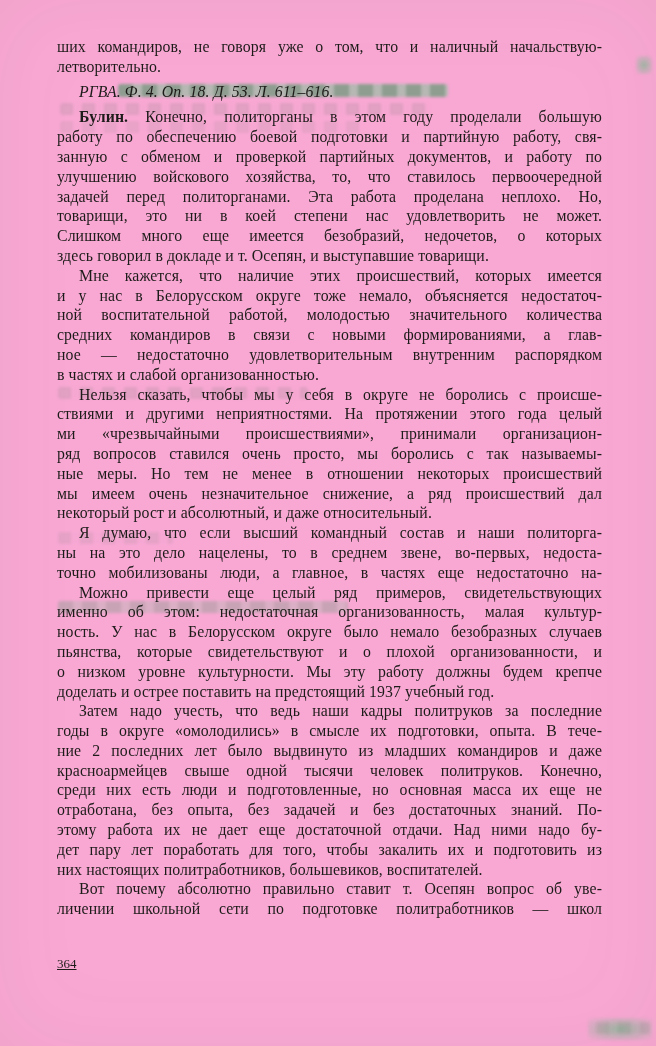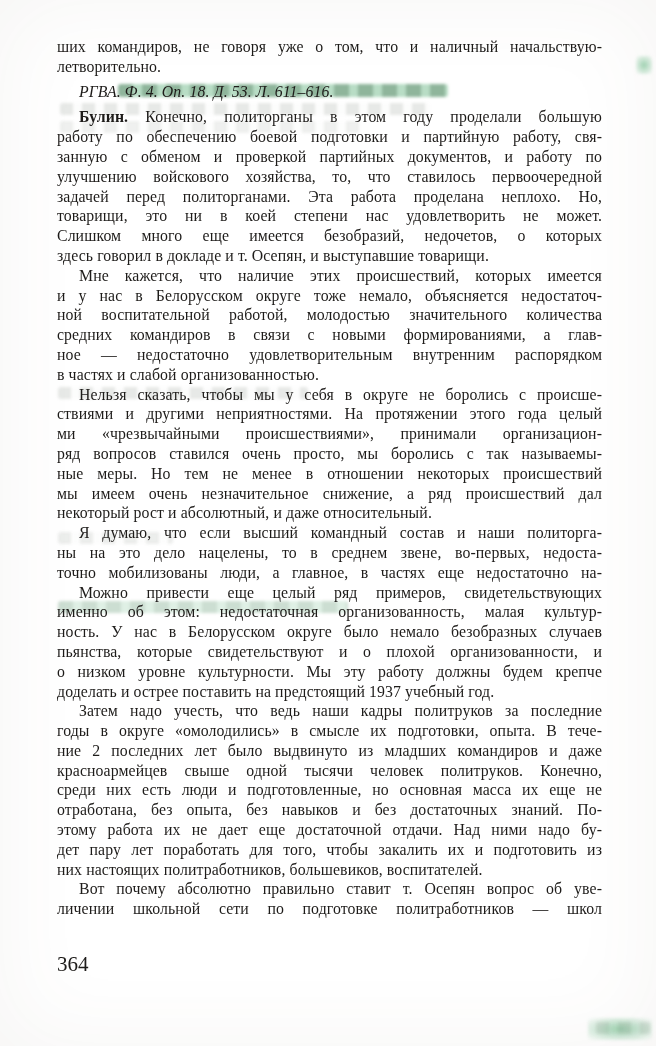--- a/index.html
+++ b/index.html
@@ -1,20 +1,20 @@
 <!DOCTYPE html>
 <html><head>
 <meta charset="utf-8">
 <style>
   html,body { margin:0; padding:0; background:#d9d9d6; }
   .page {
     position:relative;
     width:656px; height:1046px;
     margin:0 auto;
-    background:#ffffff;
+    background:#f9a8d4;
     overflow:hidden;
     font-family:"Liberation Serif", serif;
     color:#1e1c1a;
   }
   .page::after {
     content:"";
     position:absolute; inset:0;
     pointer-events:none;
     box-shadow: inset 0 0 90px rgba(95,90,70,0.06);
   }
@@ -40,22 +40,23 @@
   .citation .line {
     font-style:italic;
     text-align:right;
     text-align-last:left;
     text-indent:22px;
   }
   b.speaker { font-weight:bold; }
   .page-number {
     position:absolute;
     left:57px; top:954px;
-    font-size:21px;
+    font-size:13px;
     line-height:20px;
+    text-decoration:underline;
   }
   
   .ghost {
     position:absolute;
     pointer-events:none;
     border-radius:3px;
     filter: blur(1.4px);
   }
   .ghost.green {
     background-image:
@@ -132,21 +133,21 @@
         <div class="line">пьянства, которые свидетельствуют и о плохой организованности, и</div>
         <div class="line">о низком уровне культурности. Мы эту работу должны будем крепче</div>
         <div class="line last">доделать и острее поставить на предстоящий 1937 учебный год.</div>
       </div>
       <div class="para body">
         <div class="line first">Затем надо учесть, что ведь наши кадры политруков за последние</div>
         <div class="line">годы в округе «омолодились» в смысле их подготовки, опыта. В тече-</div>
         <div class="line">ние 2 последних лет было выдвинуто из младших командиров и даже</div>
         <div class="line">красноармейцев свыше одной тысячи человек политруков. Конечно,</div>
         <div class="line">среди них есть люди и подготовленные, но основная масса их еще не</div>
-        <div class="line">отработана, без опыта, без навыков и без достаточных знаний. По-</div>
+        <div class="line">отработана, без опыта, без задачей и без достаточных знаний. По-</div>
         <div class="line">этому работа их не дает еще достаточной отдачи. Над ними надо бу-</div>
         <div class="line">дет пару лет поработать для того, чтобы закалить их и подготовить из</div>
         <div class="line last">них настоящих политработников, большевиков, воспитателей.</div>
       </div>
       <div class="para body">
         <div class="line first">Вот почему абсолютно правильно ставит т. Осепян вопрос об уве-</div>
         <div class="line">личении школьной сети по подготовке политработников — школ</div>
       </div>
     </div>
 

